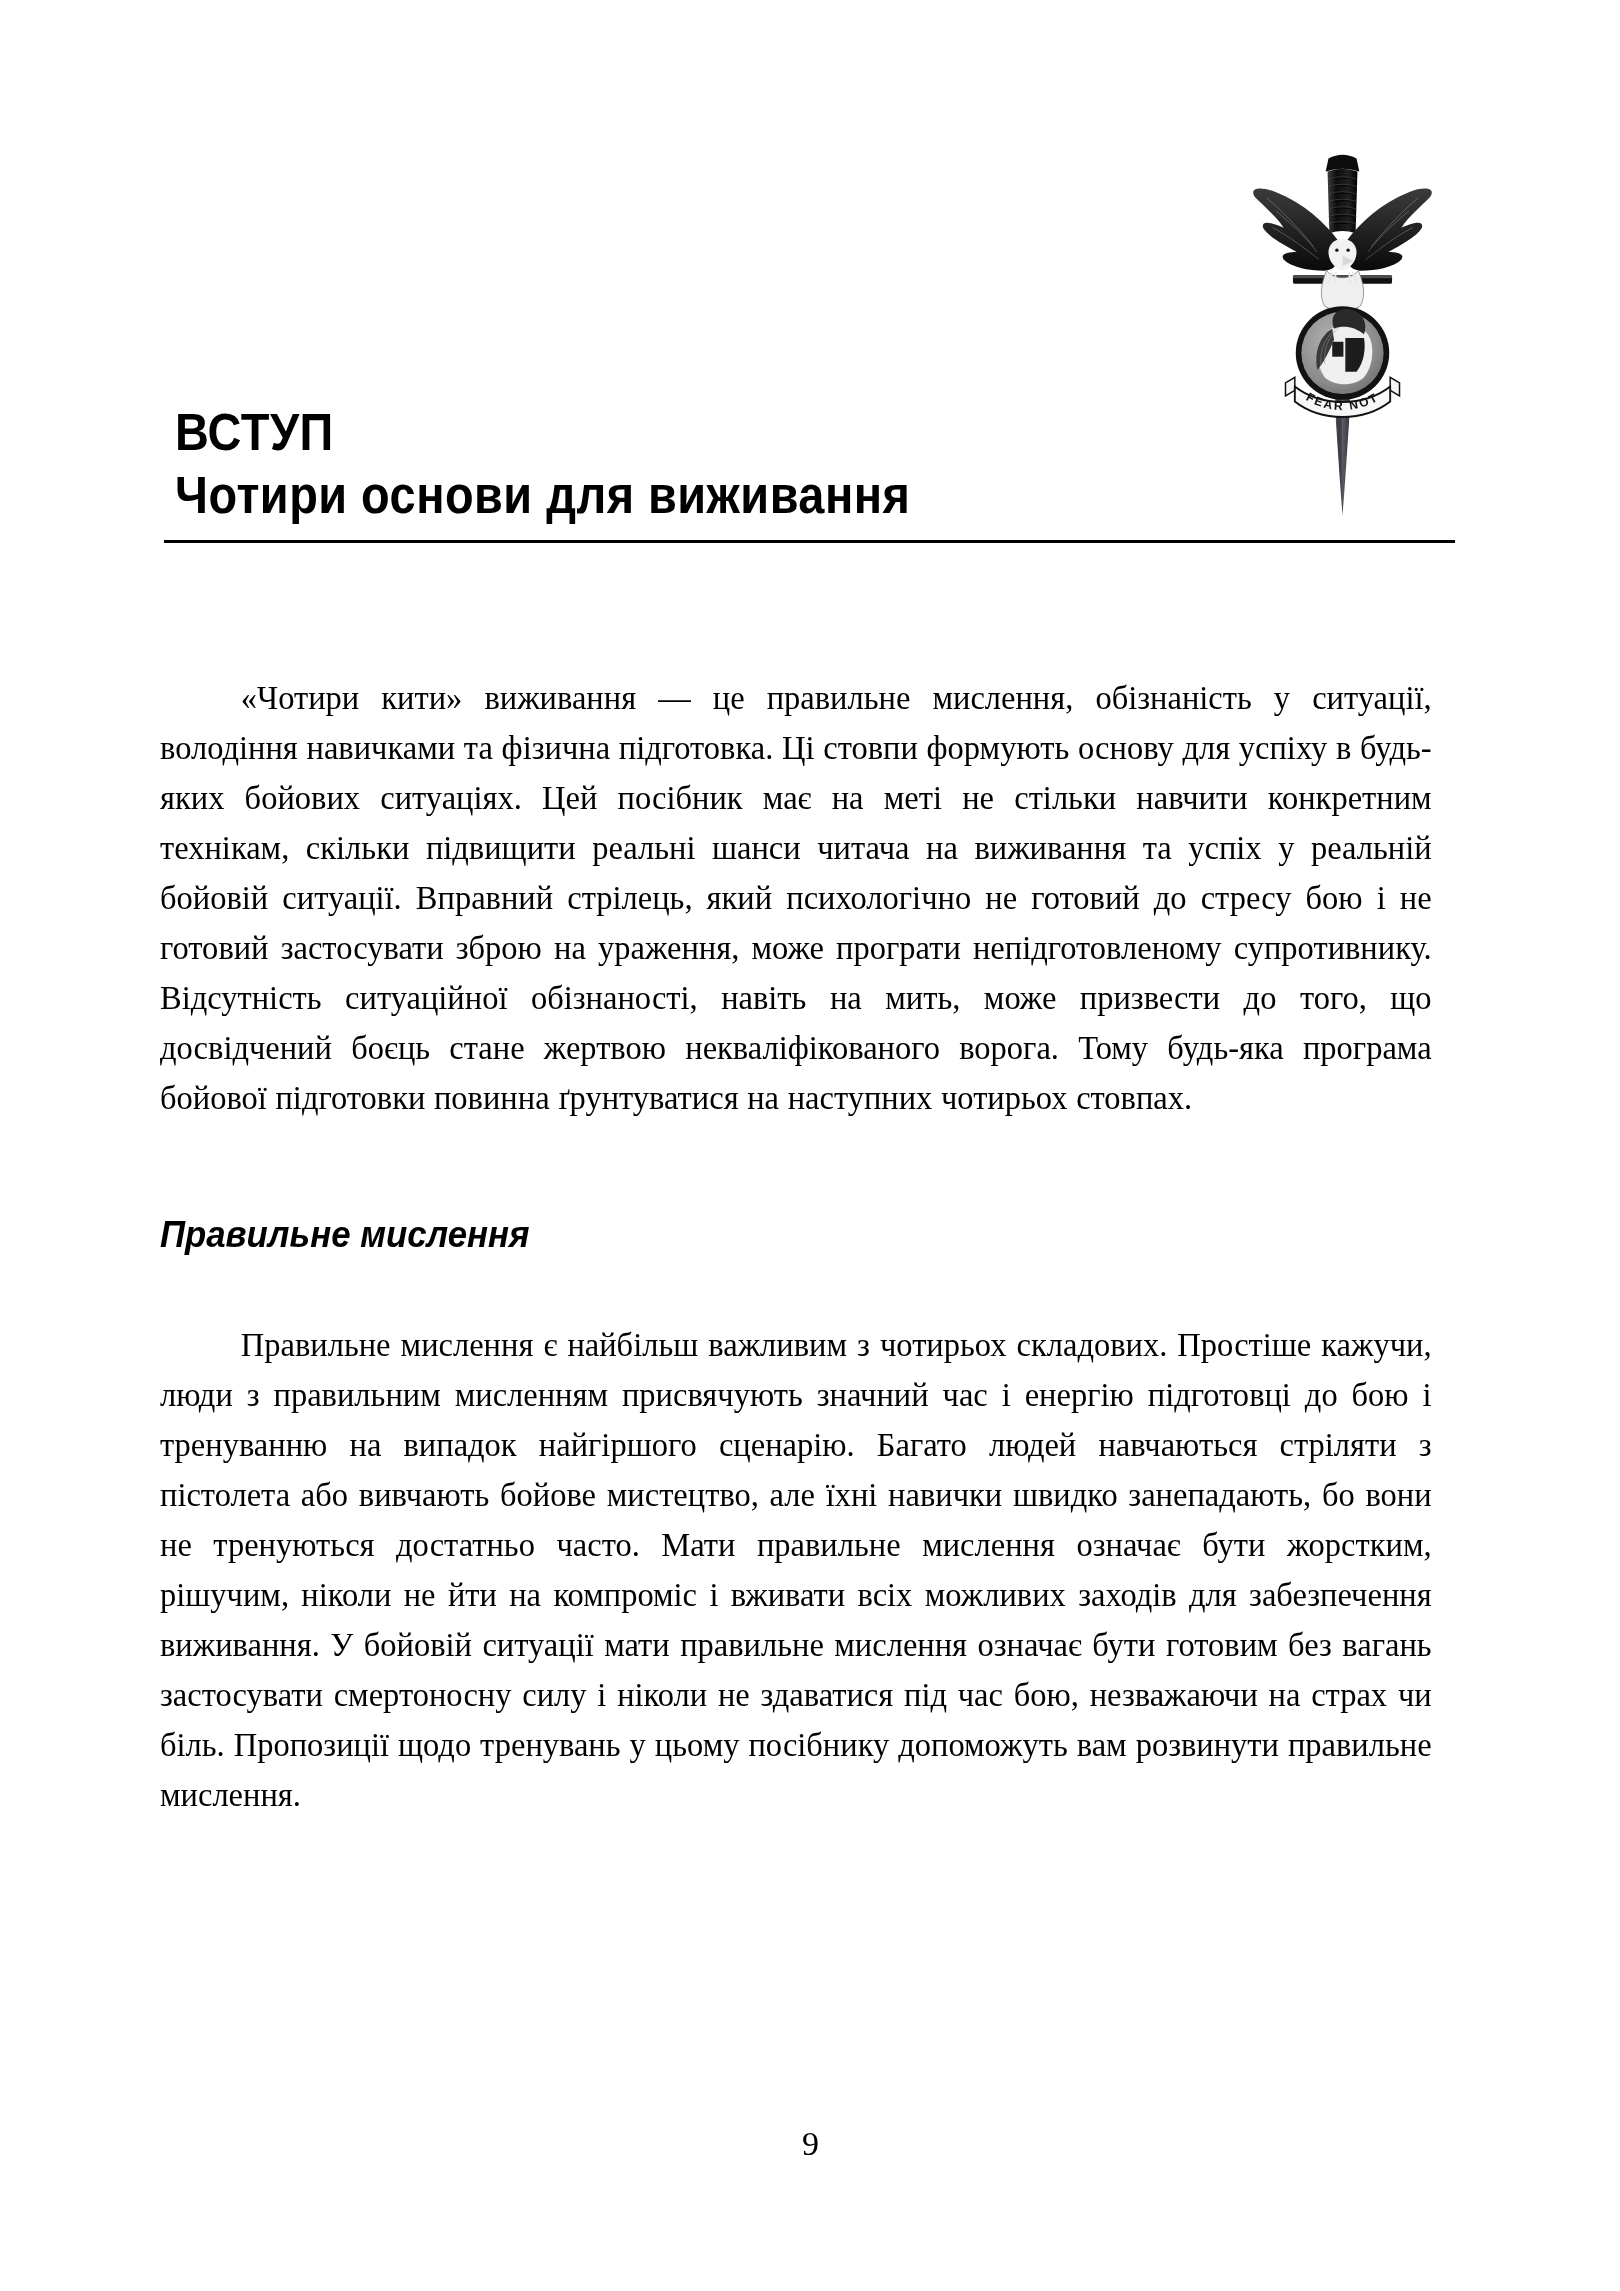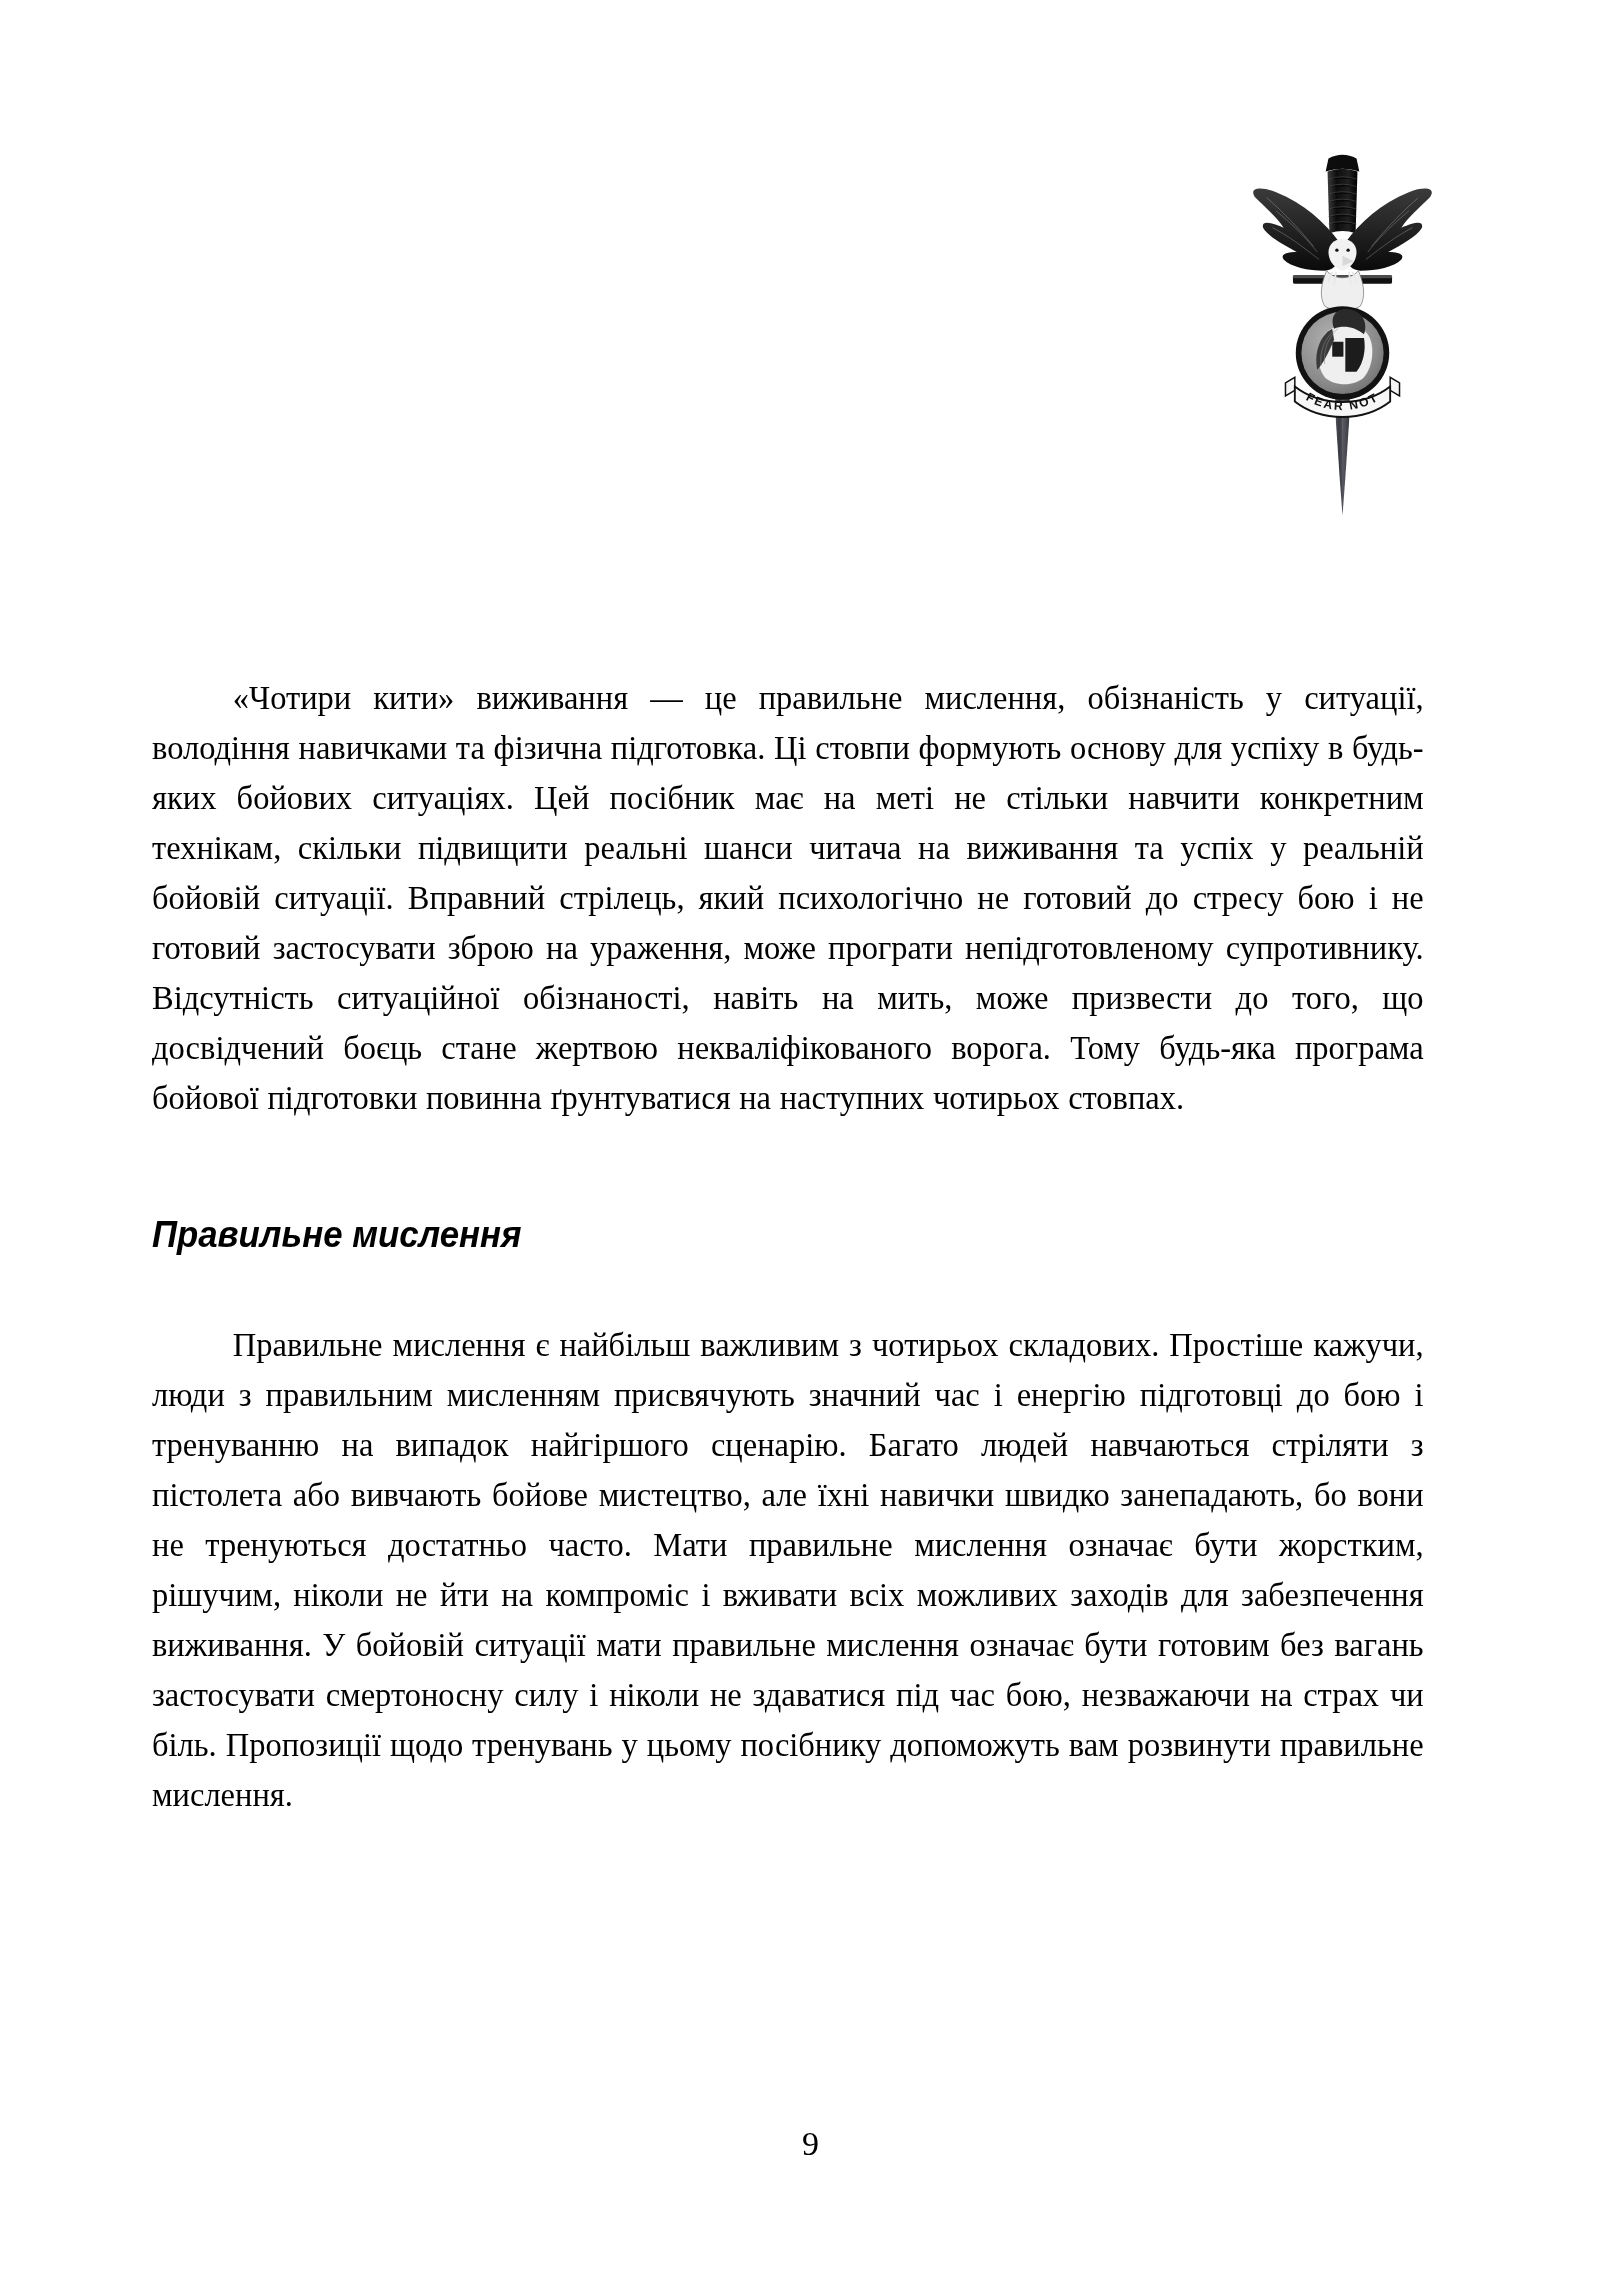--- a/index.html
+++ b/index.html
@@ -61,21 +61,21 @@
   .header-rule {
     margin-top: 17px;
     width: 1291px;
     height: 3.7px;
     background: #000;
   }
 
   
   .body-area {
     position: absolute;
-    left: 152px;
+    left: 160px;
     top: 673px;
     width: 1291px;
   }
   .para {
     font-family: "Liberation Serif", "DejaVu Serif", serif;
     font-size: 33px;
     line-height: 50px;
     text-align: justify;
     text-justify: inter-word;
     text-indent: 82px;
@@ -230,20 +230,25 @@
         <path d="M176 258 L166 252 L166 266 L176 272 Z" fill="#f4f4f4" stroke="#111" stroke-width="1.6"></path>
         <path d="M64 262 C 92 284, 138 284, 166 262 L166 278 C 138 300, 92 300, 64 278 Z" fill="#f7f7f7" stroke="#111" stroke-width="2"></path>
         <path id="bannerPath" d="M70 272 C 96 292, 134 292, 160 272" fill="none"></path>
         <text font-family="Liberation Sans, sans-serif" font-size="13" font-weight="bold" letter-spacing="2.2" fill="#111">
           <textPath href="#bannerPath" startOffset="50%" text-anchor="middle">FEAR NOT</textPath>
         </text>
       </g>
     </svg>
   </div>
 
+  <div class="header-block">
+    <h1 class="title-main">ВСТУП</h1>
+    <h2 class="title-sub">Чотири основи для виживання</h2>
+    <div class="header-rule"></div>
+  </div>
 
   <div class="body-area">
     <p class="para">«Чотири кити» виживання — це правильне мислення, обізнаність у ситуації, володіння навичками та фізична підготовка. Ці стовпи формують основу для успіху в будь-яких бойових ситуаціях. Цей посібник має на меті не стільки навчити конкретним технікам, скільки підвищити реальні шанси читача на виживання та успіх у реальній бойовій ситуації. Вправний стрілець, який психологічно не готовий до стресу бою і не готовий застосувати зброю на ураження, може програти непідготовленому супротивнику. Відсутність ситуаційної обізнаності, навіть на мить, може призвести до того, що досвідчений боєць стане жертвою некваліфікованого ворога. Тому будь-яка програма бойової підготовки повинна ґрунтуватися на наступних чотирьох стовпах.</p>
 
     <div class="gap-after-para1"></div>
 
     <h3 class="subhead">Правильне мислення</h3>
 
     <div class="gap-after-subhead"></div>
 

